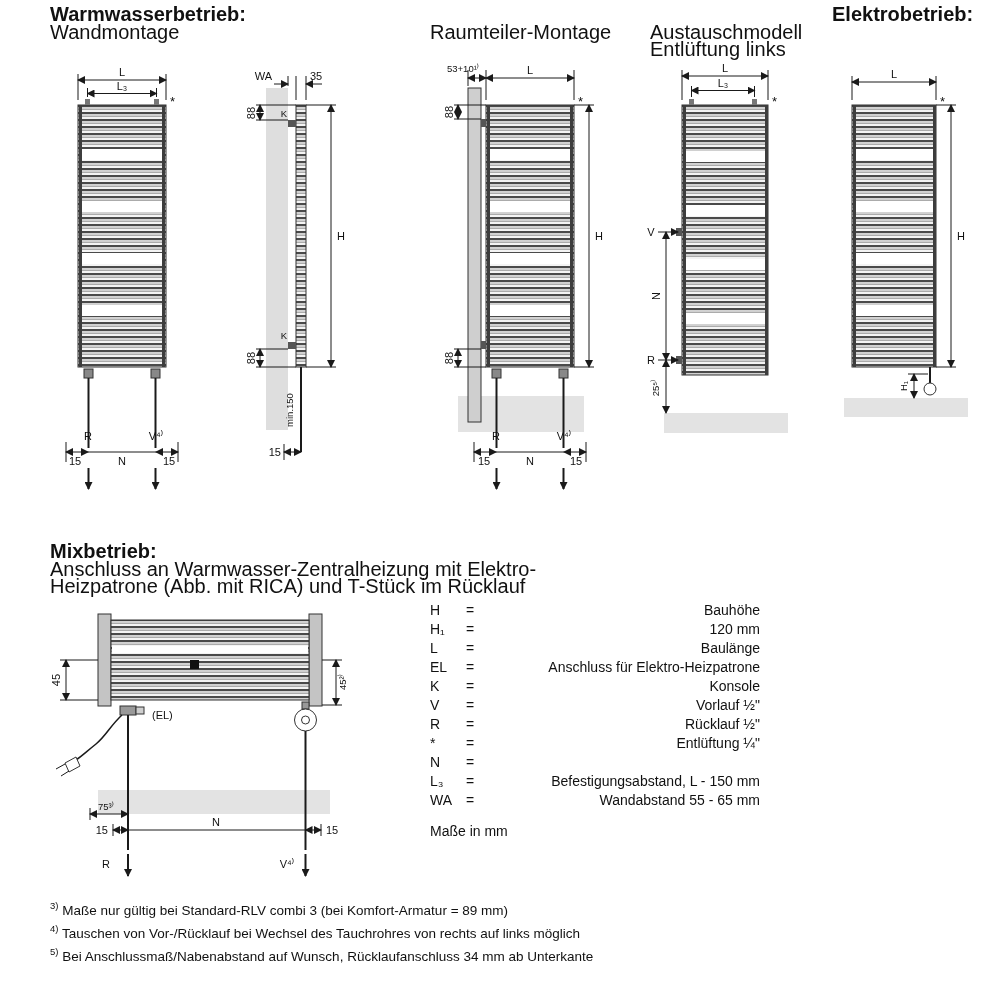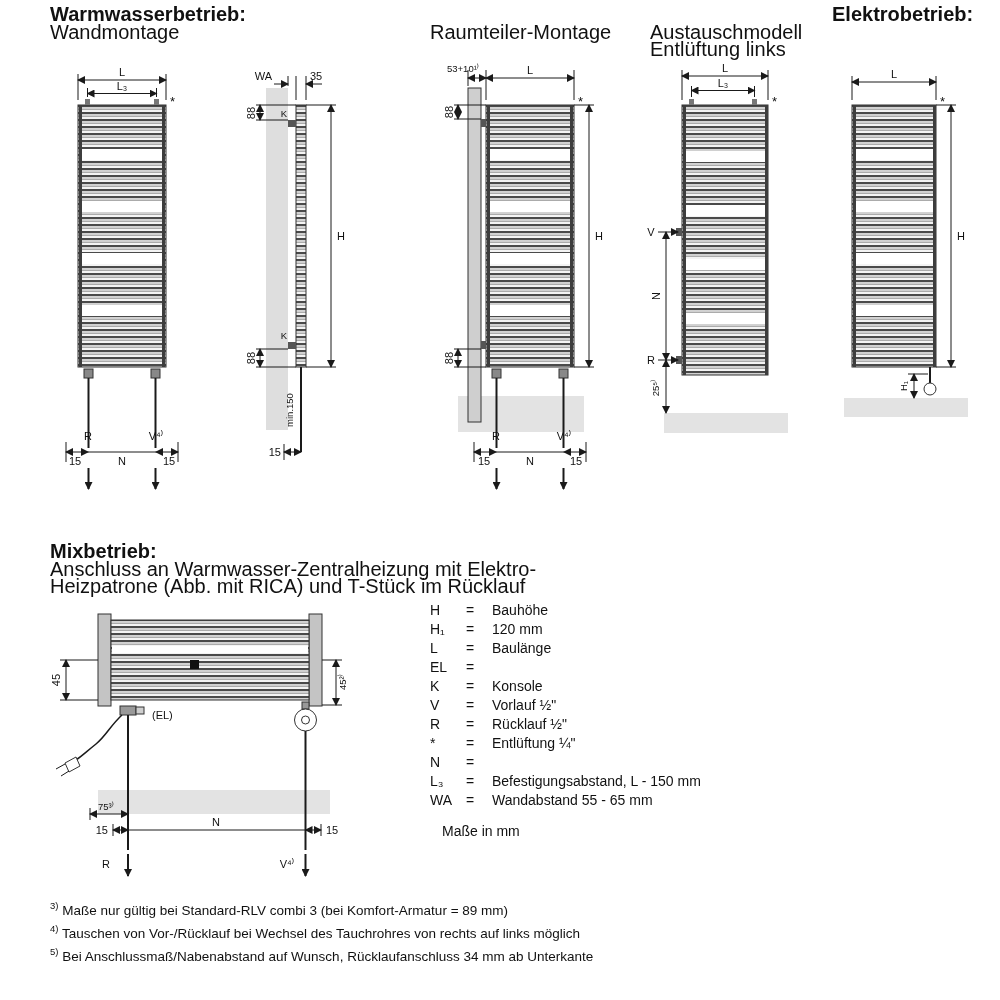--- a/index.html
+++ b/index.html
@@ -4,26 +4,26 @@
 <style>
   html,body{margin:0;padding:0;}
   body{
     width:1000px;height:1000px;background:#ffffff;position:relative;
     font-family:"Liberation Sans",sans-serif;color:#111;
     -webkit-font-smoothing:antialiased;
   }
   .abs{position:absolute;}
   .bold{font-weight:bold;}
   .t15{font-size:20px;line-height:17px;}
-  .t14{font-size:14px;line-height:17px;margin-left:12px;}
+  .t14{font-size:14px;line-height:17px;}
   .legend{width:330px;}
   .lrow{display:flex;height:19px;font-size:14px;align-items:baseline;}
   .lsym{width:36px;}
   .leq{width:26px;}
-  .lval{flex:1;white-space:nowrap;}
+  .lval{flex:1;white-space:nowrap;text-align:right;}
   .fns{width:920px;}
   .fn{font-size:13.5px;line-height:18.6px;white-space:nowrap;}
   .fn sup{font-size:9.5px;}
   svg text{font-family:"Liberation Sans",sans-serif;font-size:11px;fill:#111;stroke:none;}
   svg text.big{font-size:13px;}
   svg text.sm{font-size:9.5px;}
 </style>
 </head>
 <body>
 
@@ -294,20 +294,21 @@
       <span class="lval">120 mm</span>
     </div>
   <div class="lrow">
       <span class="lsym">L</span>
       <span class="leq">=</span>
       <span class="lval">Baulänge</span>
     </div>
   <div class="lrow">
       <span class="lsym">EL</span>
       <span class="leq">=</span>
+      <span class="lval">Anschluss für Elektro-Heizpatrone</span>
     </div>
   <div class="lrow">
       <span class="lsym">K</span>
       <span class="leq">=</span>
       <span class="lval">Konsole</span>
     </div>
   <div class="lrow">
       <span class="lsym">V</span>
       <span class="leq">=</span>
       <span class="lval">Vorlauf ½"</span>

